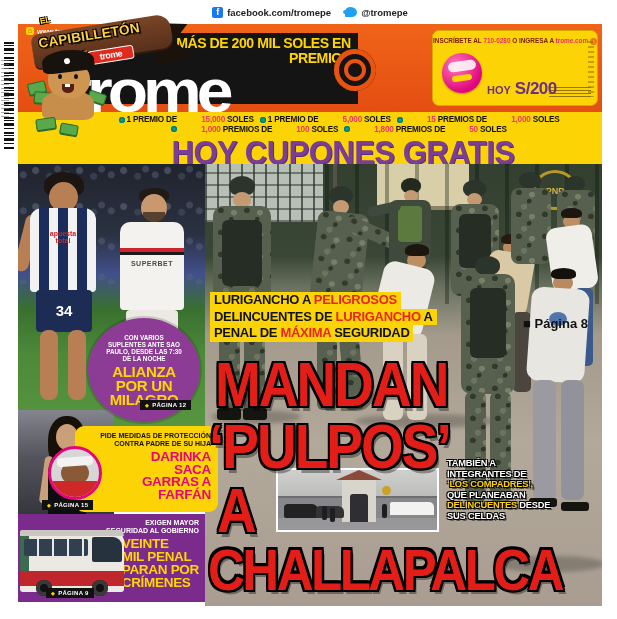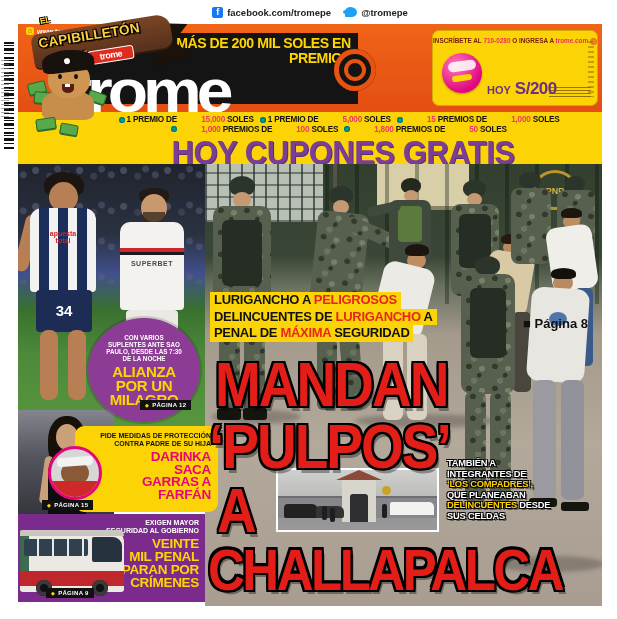--- a/index.html
+++ b/index.html
@@ -155,21 +155,21 @@
      padding:6px 7px 0 0;text-align:right;}
   #darinka-kicker{font-size:7px;font-weight:900;color:#111;line-height:8px;}
   #darinka-headline{font-size:13.5px;font-weight:900;color:#e5067e;line-height:12.5px;margin-top:3px;letter-spacing:-.3px;}
   #farfan-circle{left:30px;top:446px;width:54px;height:54px;border-radius:50%;background:#d6d6d6;border:3px solid #e5067e;z-index:3;overflow:hidden;}
   .ff-band{position:absolute;left:6px;top:8px;width:36px;height:9px;background:#f2f2f2;border-radius:4px;transform:rotate(-4deg);}
   .ff-face{position:absolute;left:10px;top:12px;width:28px;height:24px;background:#8a5a38;border-radius:50%;}
   .ff-shirt{position:absolute;left:0;top:32px;width:48px;height:18px;background:#cf2828;}
 
   #bus-box{left:0;top:514px;width:187px;height:88px;background:#7b2b8c;overflow:hidden;}
   #bus-kicker{right:6px;top:5px;text-align:right;color:#fff;font-size:7px;font-weight:900;line-height:8px;position:absolute;}
-  #bus-headline{right:6px;top:23px;text-align:right;color:#ffd400;font-size:13.5px;font-weight:900;line-height:13px;position:absolute;letter-spacing:-.3px;}
+  #bus-headline{right:6px;top:23px;text-align:left;color:#ffd400;font-size:13.5px;font-weight:900;line-height:13px;position:absolute;letter-spacing:-.3px;}
   #bus{left:2px;top:16px;width:104px;height:62px;position:absolute;}
   .bus-body{position:absolute;inset:0;background:#ece9e4;border-radius:4px 12px 3px 3px;}
   .bus-roof{position:absolute;left:0;top:0;width:104px;height:6px;background:#c9c5bf;border-radius:4px 12px 0 0;}
   .bus-windshield{position:absolute;right:2px;top:7px;width:30px;height:25px;background:#26323e;border-radius:2px 9px 2px 2px;}
   .bus-windows{position:absolute;left:4px;top:9px;width:64px;height:17px;background:
      repeating-linear-gradient(90deg,#31404e 0 13px,#e9e9e9 13px 15px);border-radius:2px;}
   .bus-red{position:absolute;left:0;bottom:6px;width:104px;height:15px;background:#c0272d;}
   .bus-green{position:absolute;left:0;top:6px;width:9px;height:42px;background:#3c6b4f;}
   .bus-wheel{position:absolute;bottom:-4px;width:16px;height:16px;background:#111;border-radius:50%;box-shadow:inset 0 0 0 4px #3a3a3a;}
   .bw1{left:16px;} .bw2{left:72px;}

